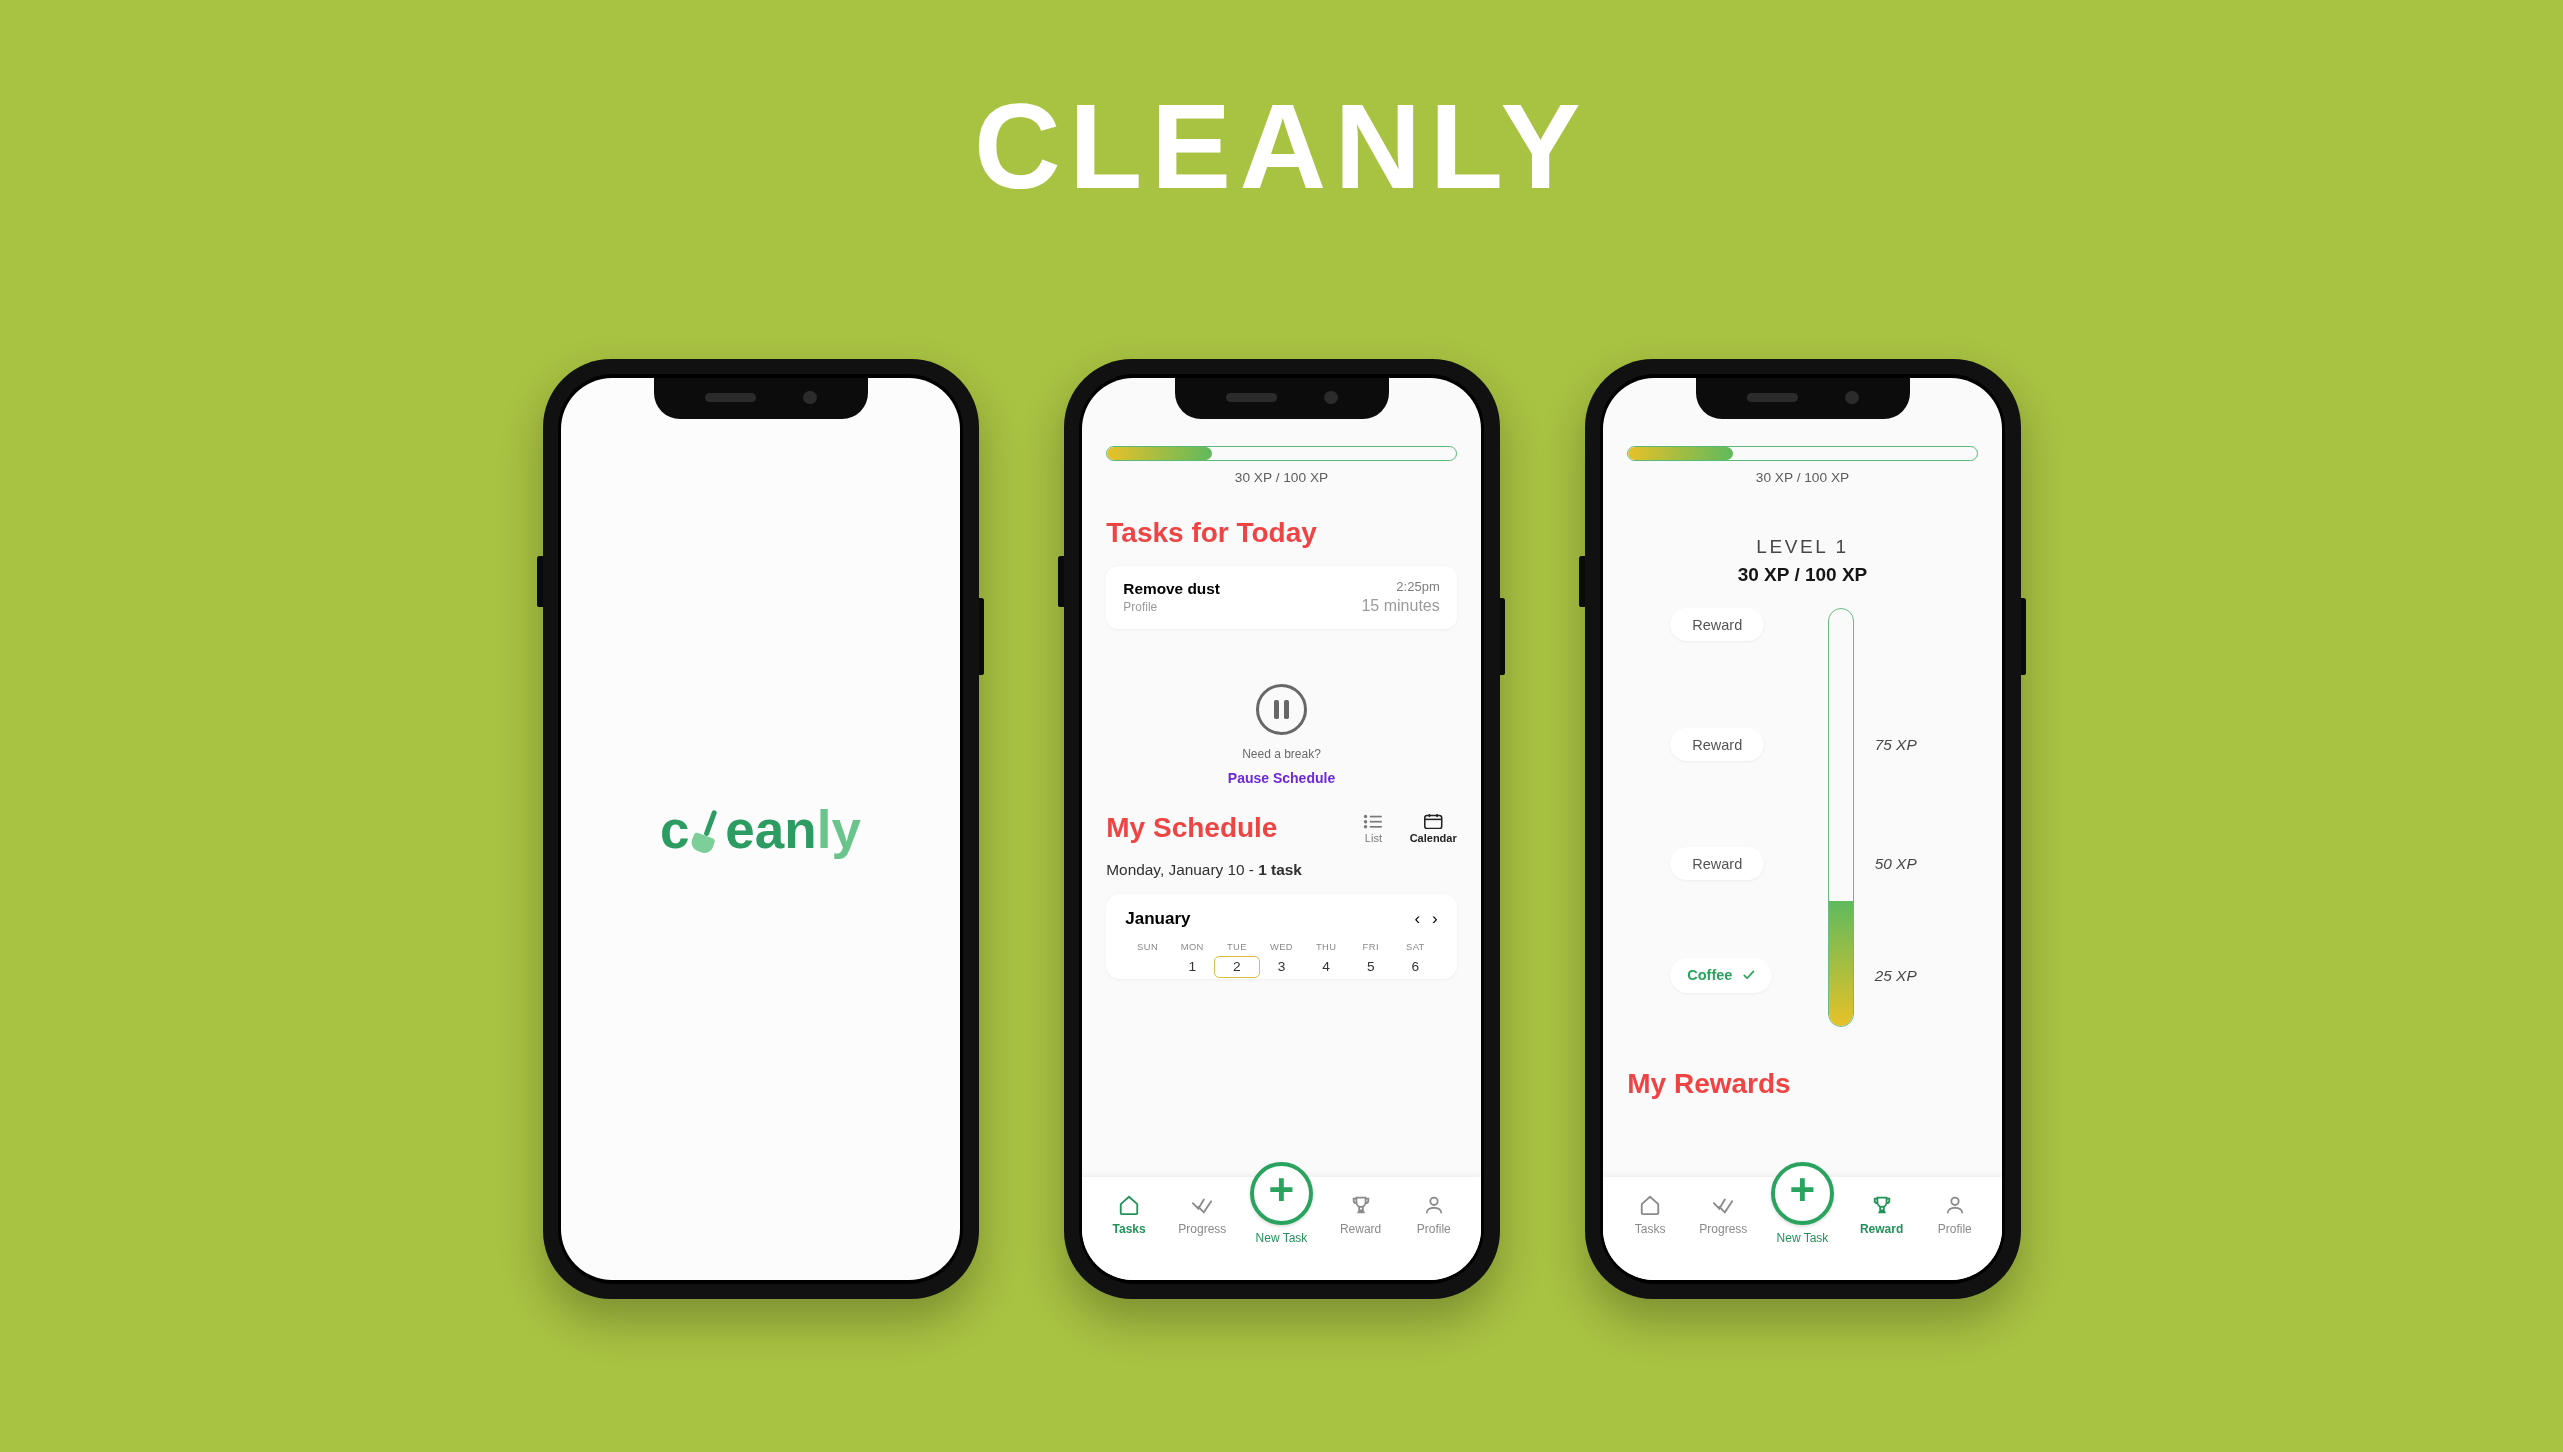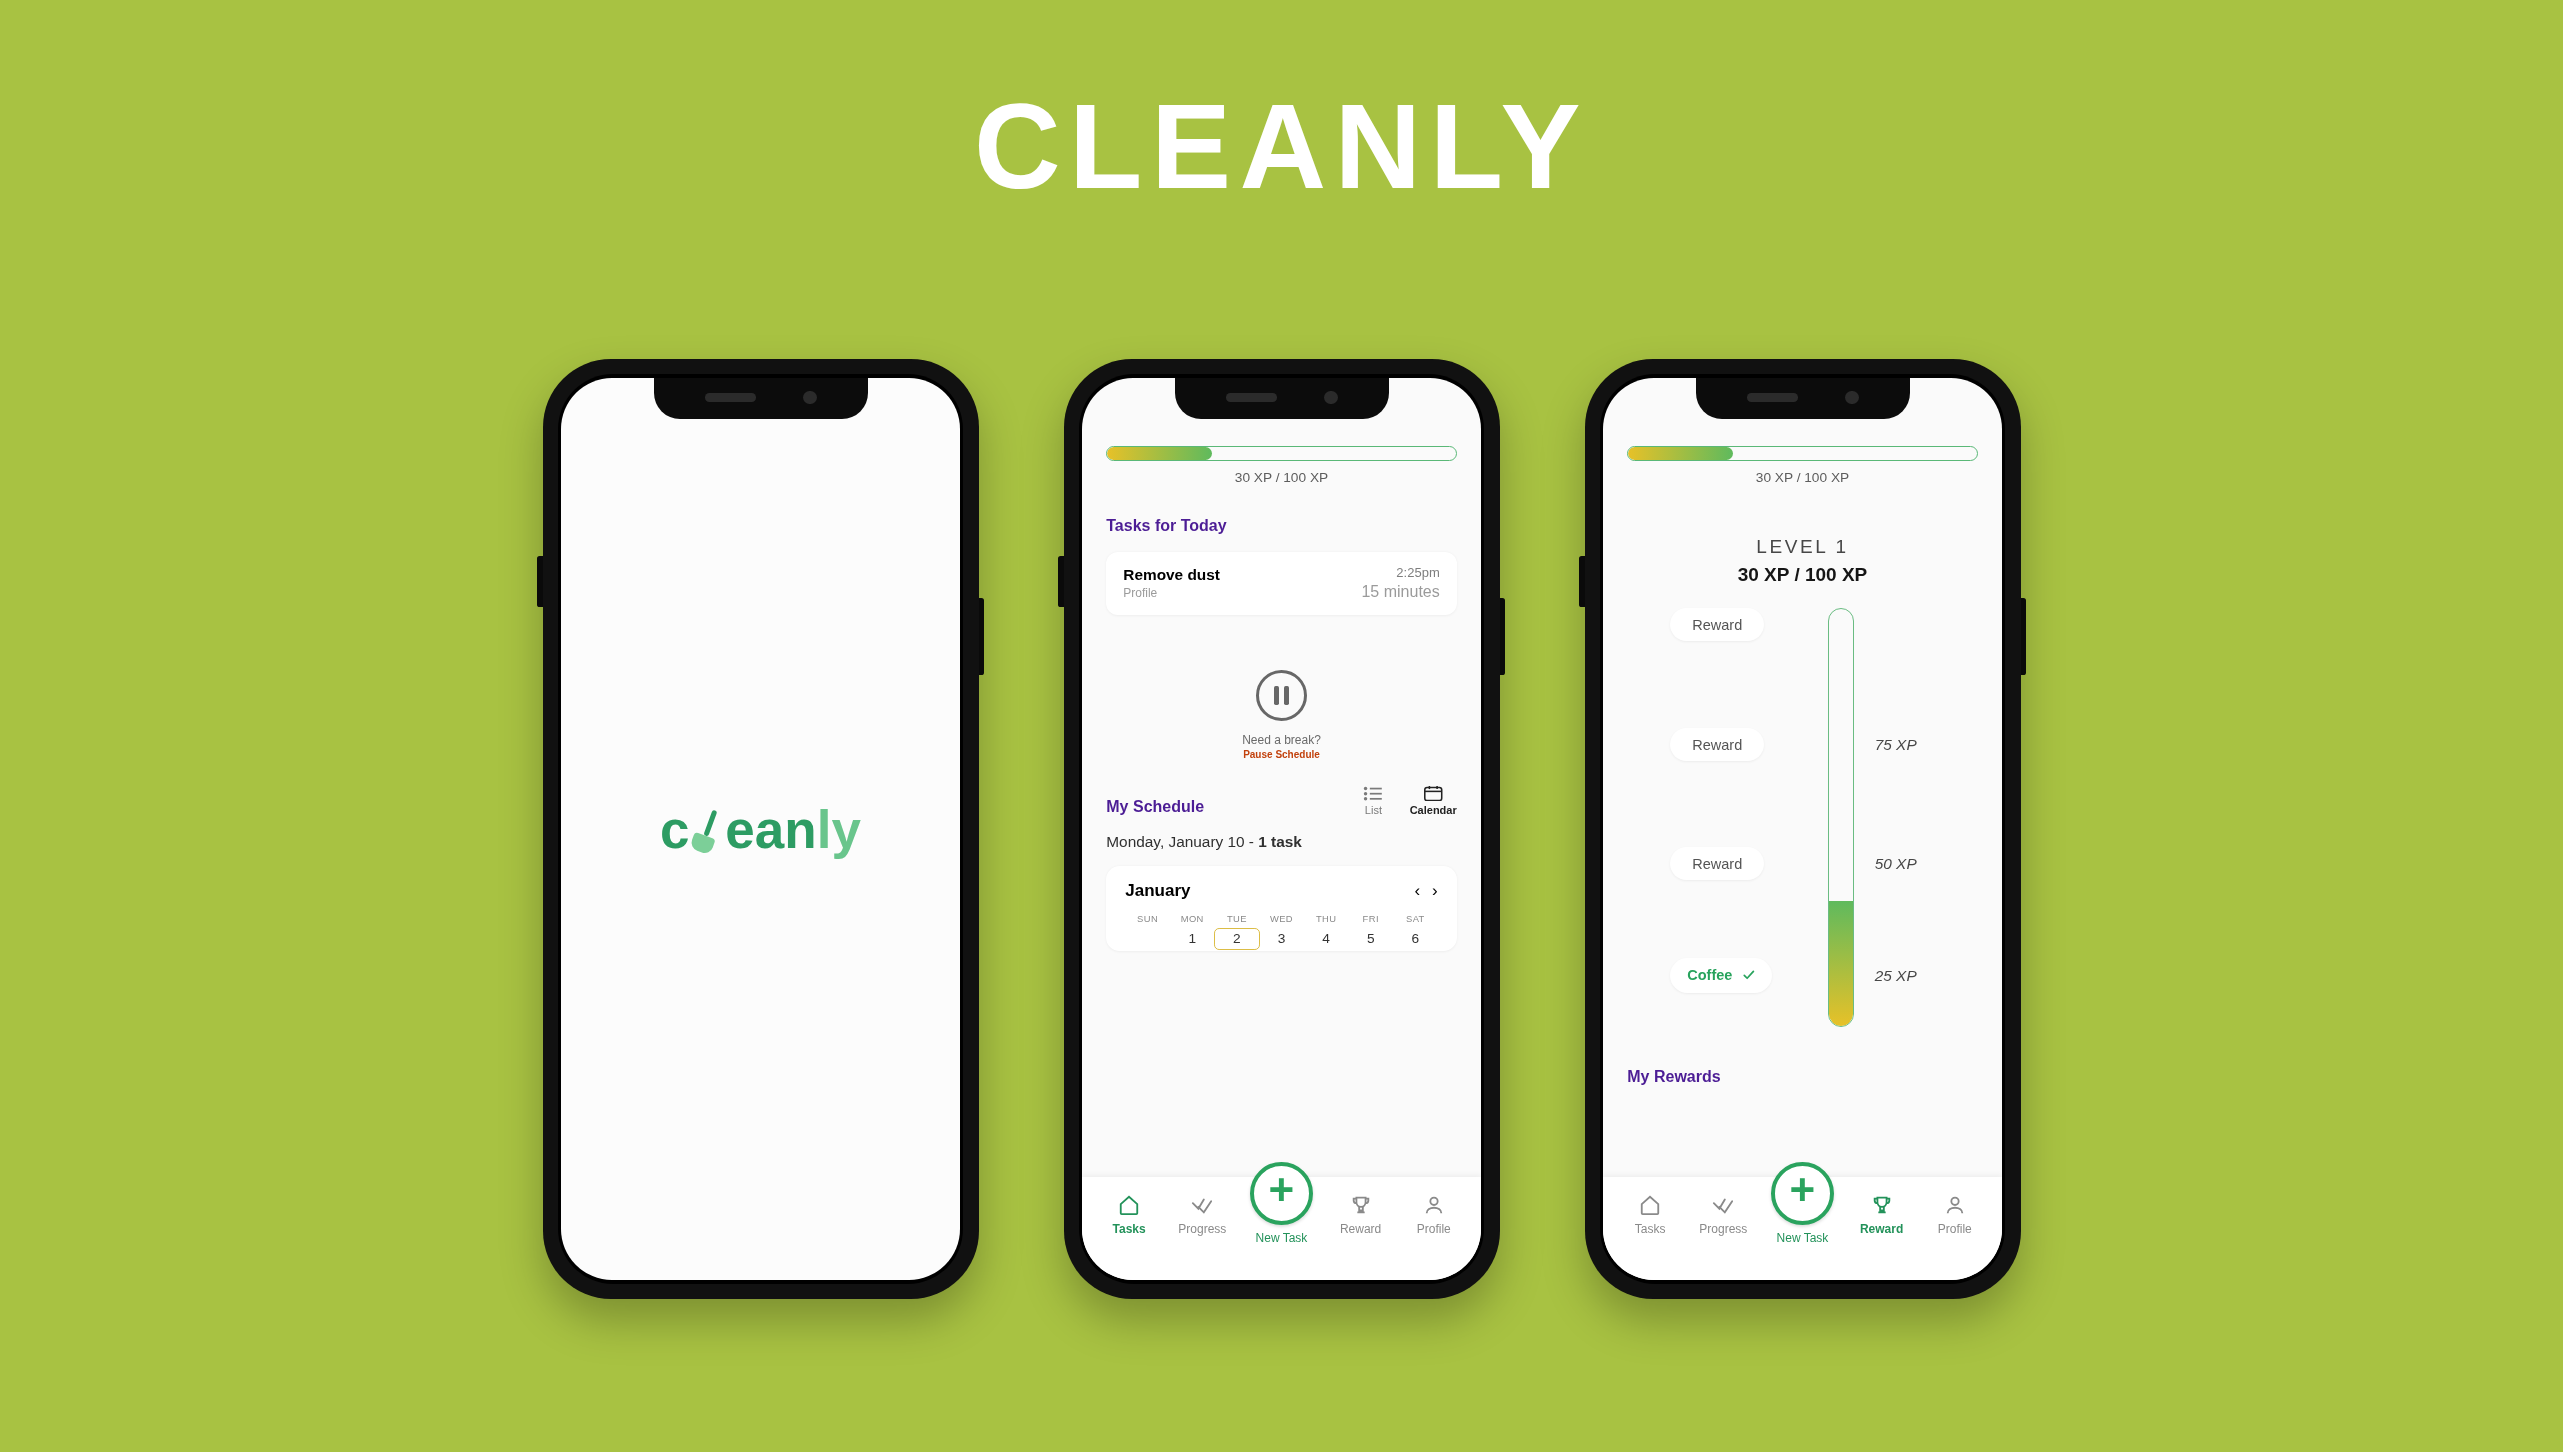--- a/index.html
+++ b/index.html
@@ -84,39 +84,39 @@
   .logo .rest { color:#2d9c63; }
   .logo .rest .alt { color:#69c58c; }
 
   
   .app-body { flex:1; display:flex; flex-direction:column; padding:68px 24px 0; overflow:hidden; }
   .xp-bar-wrap { }
   .xp-bar { position:relative; height:15.4px; border:1.7px solid #5ab877; border-radius:8.5px; overflow:hidden; background:transparent;}
   .xp-fill { position:absolute; left:0; top:0; bottom:0; width:30%; background:linear-gradient(90deg,#e7c128,#5fba5d); border-radius:6.8px;}
   .xp-label { text-align:center; font-size:13.7px; color:#5d5d5d; margin-top:8.5px; }
 
-  .section-title { font-size:16px; font-weight:800; color:#4c1d95; margin:32px 0 17px; }
+  .section-title { font-size:28px; font-weight:800; color:#ef4444; margin:32px 0 17px; }
 
   .task-card { background:#fff; border-radius:12px; padding:13.7px 17px; margin-bottom:12px; display:flex; justify-content:space-between; align-items:center; box-shadow:0 0.9px 2.6px rgba(0,0,0,0.05);}
   .task-card.done { background:#e3f2e8; }
   .task-card .tt  { font-size:15.4px; font-weight:700; }
   .task-card.done .tt { color:#2aa35e; }
   .task-card .sub { font-size:12px; color:#9b9b9b; margin-top:2.6px;}
   .task-card .right { text-align:right;margin-left:25px; }
   .task-card .right .tm { font-size:13px; color:#7e7e7e;}
   .task-card .right .dur{ font-size:16px; color:#9b9b9b; margin-top:2.6px;}
   .check-icon { width:20.5px; height:20.5px; }
   .check-icon svg { width:100%; height:100%; }
 
   .pause-block { text-align:center; margin:43px 0 26px;}
   .pause-circle { width:51px; height:51px; border:3.4px solid #676767; border-radius:50%; margin:0 auto 12px; display:flex; align-items:center; justify-content:center;}
   .pause-circle .bars { display:flex; gap:5.1px; }
   .pause-circle .bars span { width:5.1px; height:19px; background:#676767; border-radius:1.7px;}
   .pause-q { font-size:12px; color:#6a6a6a; }
-  .pause-a { font-size:10px; font-weight:700; color:#c2410c; margin-top:2px;}
+  .pause-a { font-size:14px; font-weight:700; color:#6d28d9; margin-top:9px;}
 
   .sched-head { display:flex; justify-content:space-between; align-items:flex-end; }
   .view-toggle { display:flex; gap:26px;margin-left:36px; }
   .vt-item { text-align:center; font-size:11px; color:#7a7a7a; }
   .vt-icon { width:20.5px; height:15.4px; margin:0 auto 2.6px;}
   .vt-item.active { color:#222; font-weight:600; }
 
   .sched-sub { font-size:15.4px; color:#303030; margin:17px 0 15.4px; }
   .sched-sub strong { font-weight:800; }
 

